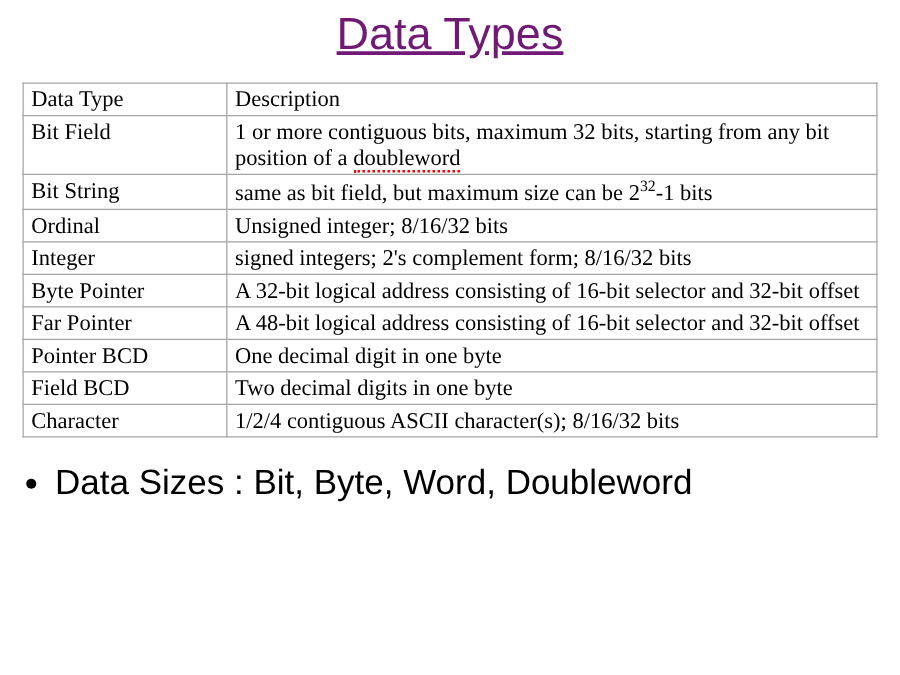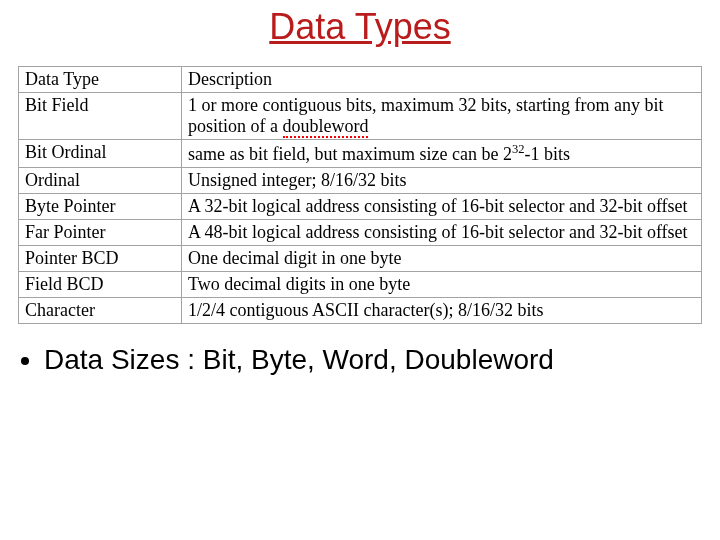--- a/index.html
+++ b/index.html
@@ -8,21 +8,21 @@
     width: 720px;
     height: 540px;
     background: #fff;
     font-family: "Times New Roman", Times, serif;
     color: #000;
     position: relative;
   }
   .title {
     text-align: center;
     font-size: 36px;
-    color: #b91c1c;
+    color: #701a75;
     text-decoration: underline;
     margin-top: 6px;
     margin-bottom: 18px;
     font-family: Arial, Helvetica, sans-serif;
   }
   table.data-types {
     border-collapse: collapse;
     margin: 0 18px 0 18px;
     width: calc(100% - 36px);
     font-size: 18px;
@@ -65,31 +65,35 @@
   </tr>
 
   <tr>
     <td class="col-type">Bit Field</td>
     <td>
       <span>1 or more contiguous bits, maximum 32 bits, starting from any bit position of a </span><span class="squiggle">doubleword</span>
     </td>
   </tr>
 
   <tr>
-    <td class="col-type">Bit Ordinal</td>
+    <td class="col-type">Bit String</td>
     <td>
       <span>same as bit field, but maximum size can be 2</span><sup>32</sup><span>-1 bits</span>
     </td>
   </tr>
 
   <tr>
     <td class="col-type">Ordinal</td>
     <td>Unsigned integer; 8/16/32 bits</td>
   </tr>
 
+  <tr>
+    <td class="col-type">Integer</td>
+    <td>signed integers; 2's complement form; 8/16/32 bits</td>
+  </tr>
 
   <tr>
     <td class="col-type">Byte Pointer</td>
     <td>A 32-bit logical address consisting of 16-bit selector and 32-bit offset</td>
   </tr>
 
   <tr>
     <td class="col-type">Far Pointer</td>
     <td>A 48-bit logical address consisting of 16-bit selector and 32-bit offset</td>
   </tr>

